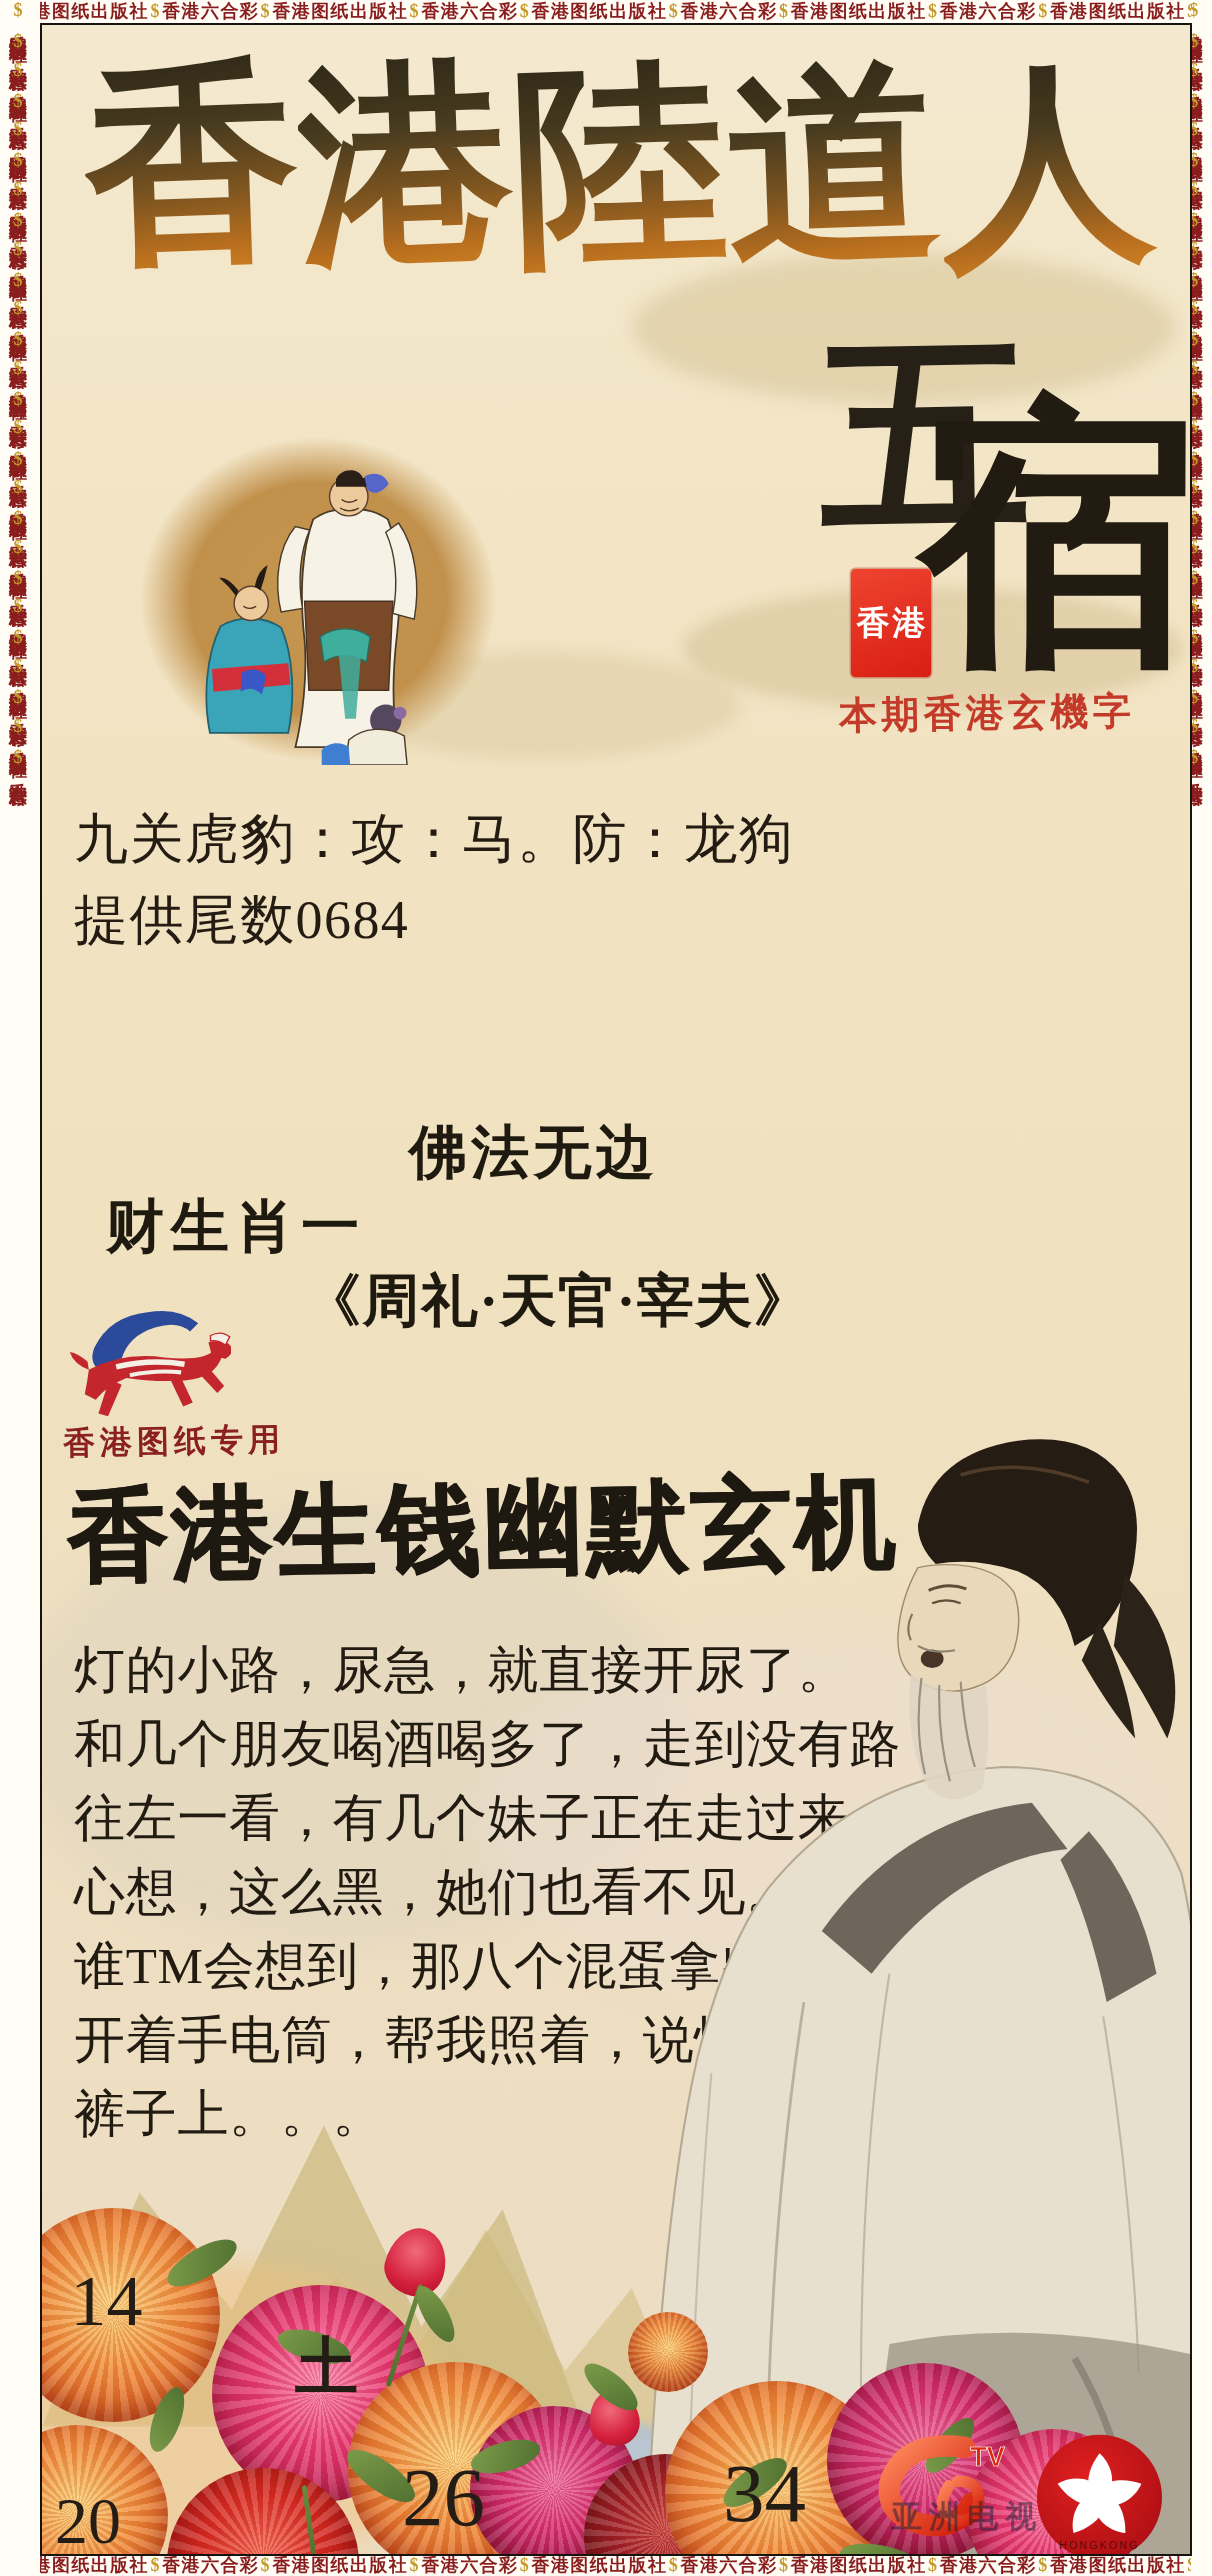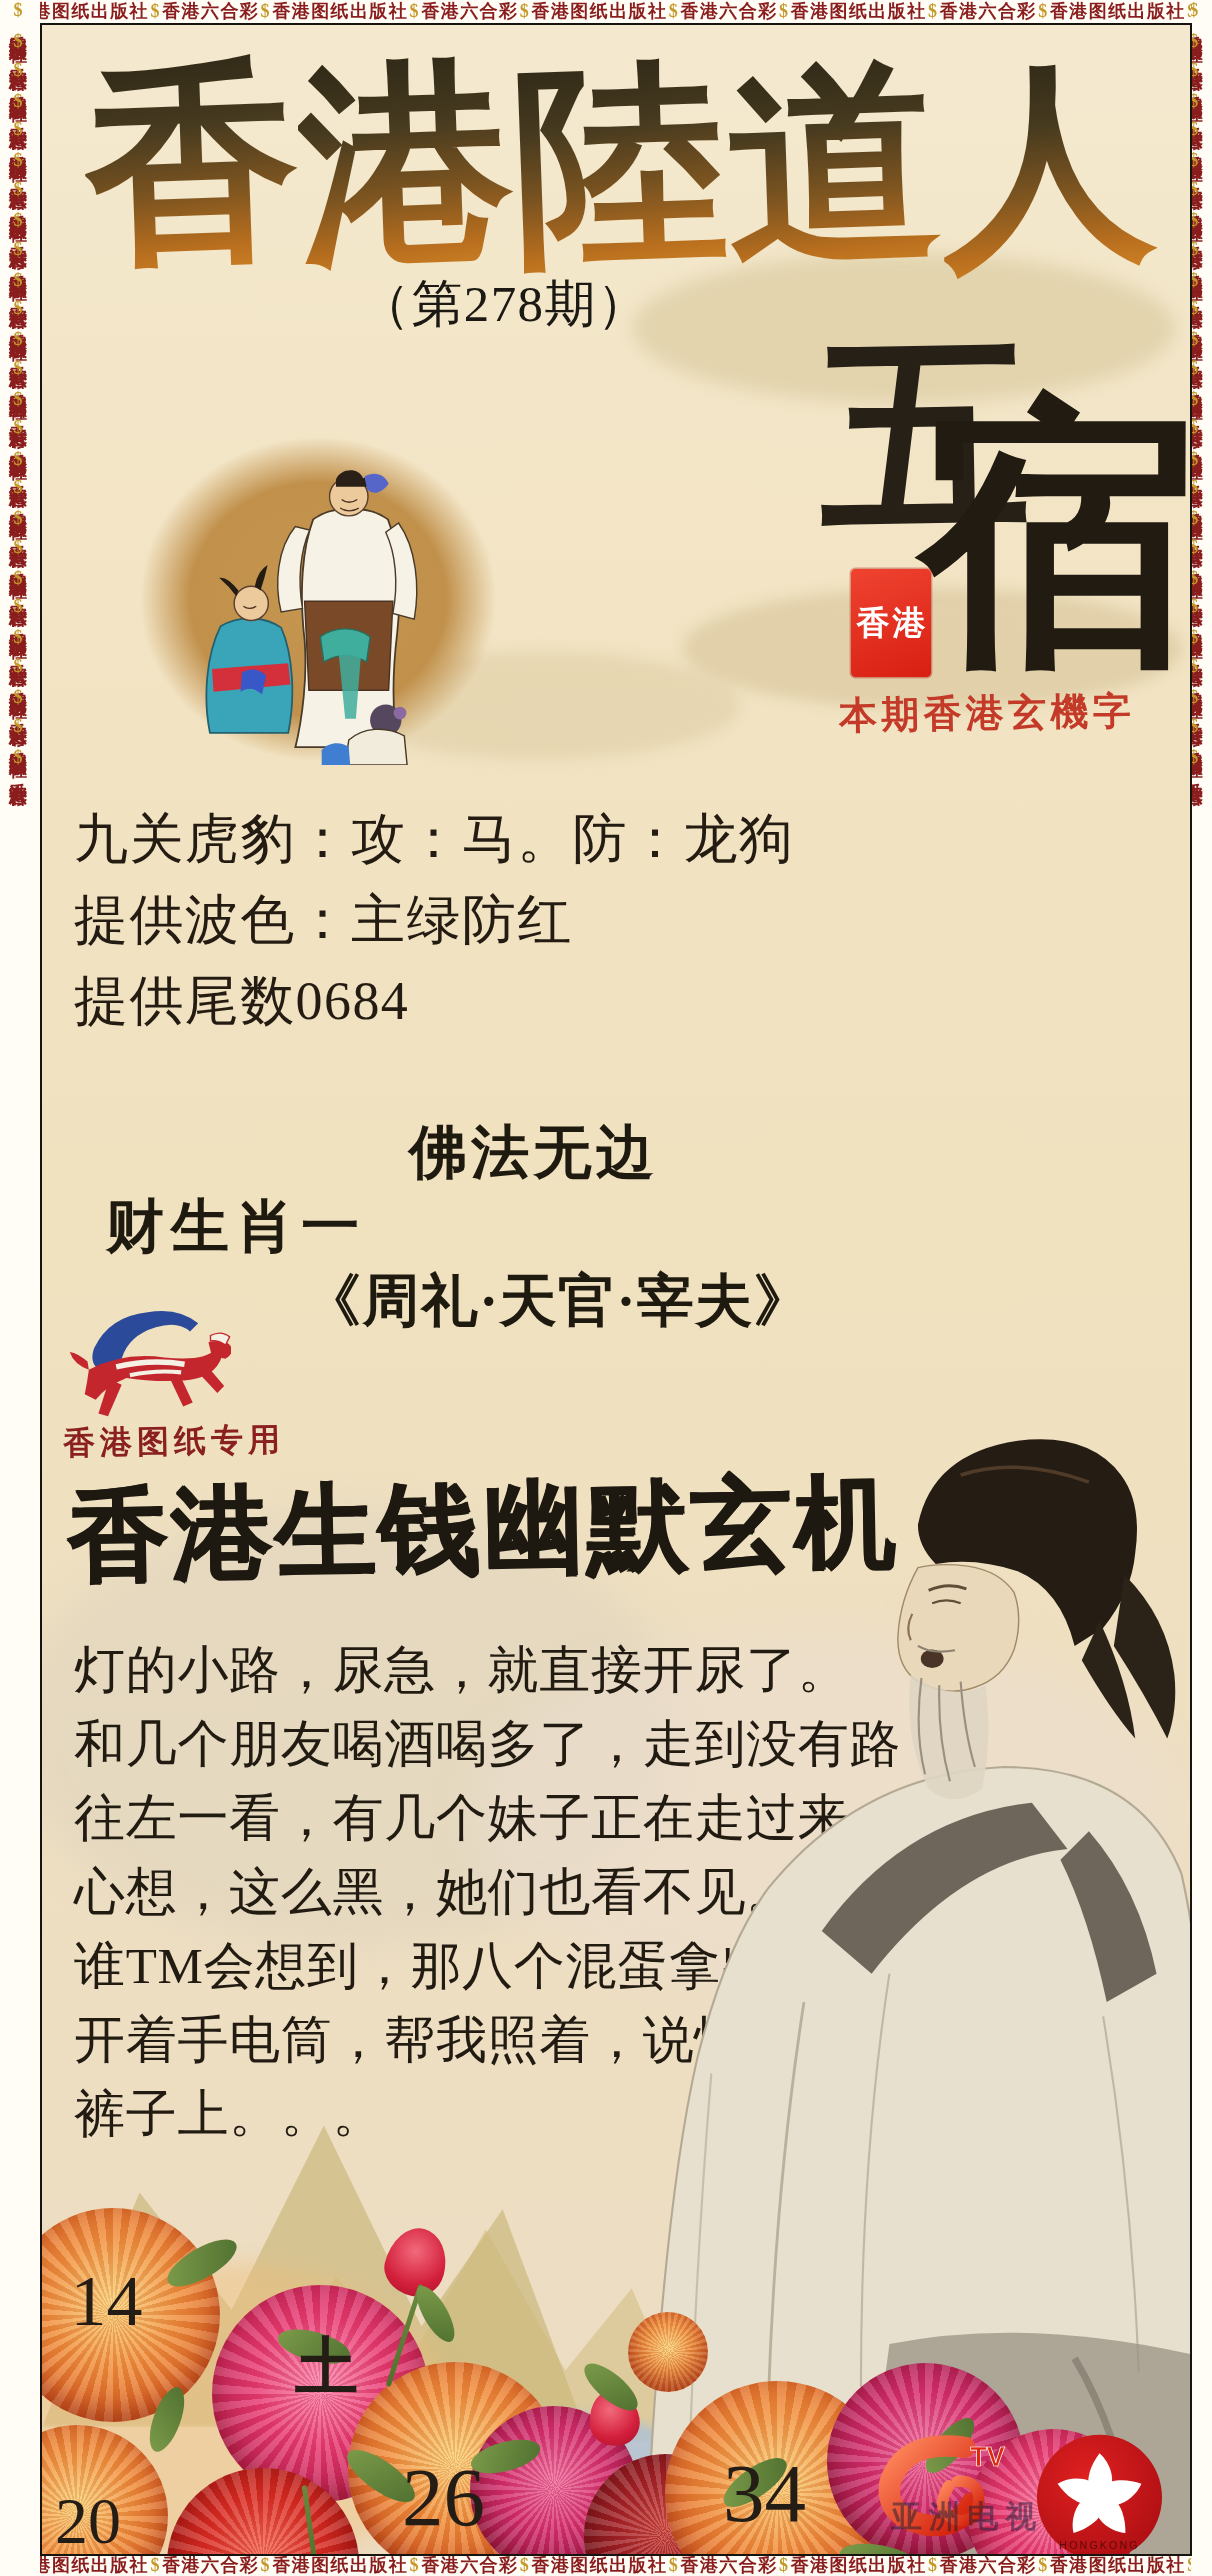--- a/index.html
+++ b/index.html
@@ -153,21 +153,20 @@
     <div class="bluepatch bp2"></div>
     <div class="bluepatch bp3"></div>
 
     <div class="title-row">
       <span class="title-char">香</span>
       <span class="title-char">港</span>
       <span class="title-char">陸</span>
       <span class="title-char">道</span>
       <span class="title-char">人</span>
     </div>
-    <div class="issue">（第278期）</div>
 
     <svg class="oval-illo" viewBox="0 0 515 465">
       <defs>
         <radialGradient id="ovbg" cx="50%" cy="50%" r="50%">
           <stop offset="0%" stop-color="#c5964f"></stop>
           <stop offset="72%" stop-color="#c1914c"></stop>
           <stop offset="100%" stop-color="#c1914c" stop-opacity="0"></stop>
         </radialGradient>
       </defs>
       <ellipse cx="257" cy="232" rx="250" ry="228" fill="url(#ovbg)"></ellipse>
@@ -201,21 +200,20 @@
     <div class="wu">五</div>
     <div class="su">宿</div>
     <div class="seal">
       <span>香</span>
       <span>港</span>
     </div>
     <div class="mystery-caption">本期香港玄機字</div>
 
     <div class="preds">
       <div class="pred-line">九关虎豹：攻：马。防：龙狗</div>
-      <div class="pred-line">提供波色：主绿防红</div>
       <div class="pred-line">提供尾数0684</div>
     </div>
     <div class="slogan">佛法无边</div>
     <div class="wealth">财生肖一</div>
     <div class="classic">《周礼·天官·宰夫》</div>
 
     <svg class="horse" viewBox="0 0 240 175">
       <path d="M118,14 Q62,20 40,66 Q32,86 46,98 L80,82 Q90,48 130,36 Q162,26 180,42 L192,30 Q162,6 118,14 Z" fill="#2b4a9a"></path>
       <path d="M32,98 Q82,72 142,80 Q202,86 217,68 L227,78 Q217,110 172,114 Q122,116 87,110 Q57,122 42,142 L26,134 Q30,114 32,98 Z" fill="#c4262e"></path>
       <path d="M62,112 L46,162 L60,166 L80,120 Z" fill="#c4262e"></path>

